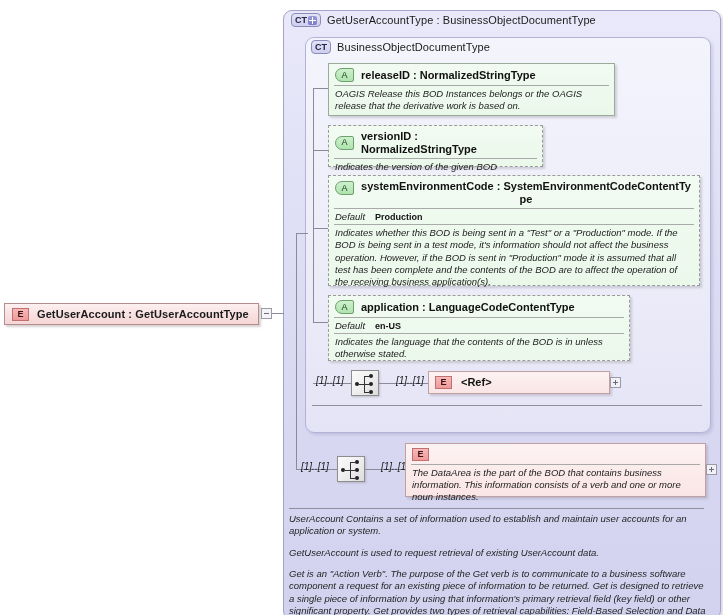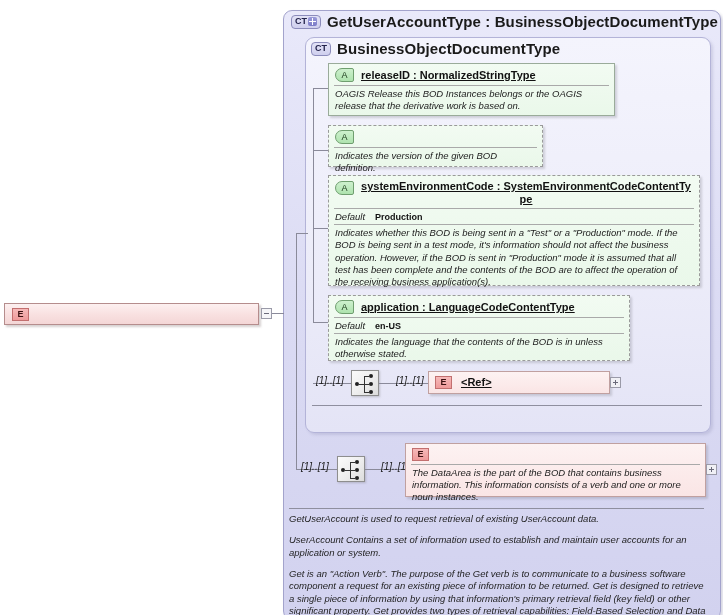--- a/index.html
+++ b/index.html
@@ -125,21 +125,21 @@
     border-radius: 9px;
     background: linear-gradient(to bottom, #f4f4fd 0%, #ececf9 60%, #e4e4f6 100%);
     box-shadow: 2px 2px 3px rgba(120,120,160,0.22);
   }
   .ct-head {
     position: absolute;
     display: flex; align-items: center; gap: 6px;
     white-space: nowrap;
   }
   .ct-head .ttl {
-    font-size: 15px; font-weight: bold; color: #1a1a1a; letter-spacing: 0.1px;
+    font-size: 11px; font-weight: normal; color: #1a1a1a; letter-spacing: 0.1px;
   }
 
   
   .card {
     position: absolute;
     box-sizing: border-box;
     box-shadow: 2px 2px 2px rgba(120,120,130,0.28);
   }
   .card.attr {
     background: linear-gradient(to bottom,#f2fbf2 0%, #eaf8ea 100%);
@@ -149,21 +149,21 @@
   .card.elem {
     background: linear-gradient(to bottom,#fdf2f2 0%, #fae5e5 100%);
     border: 1px solid #c0a0a0;
   }
   .card-title {
     display: flex; align-items: center; gap: 7px;
     padding: 4px 6px 3px 6px;
     font-size: 11px; font-weight: bold; color: #111;
     line-height: 1.15;
   }
-  .card-title .t { white-space: normal; text-decoration: underline; }
+  .card-title .t { white-space: normal; }
   .card-sep { height: 1px; background: #a9a9a9; margin: 0 5px; }
   .card-default {
     display: flex; gap: 10px; align-items: baseline;
     padding: 2px 2px 2px 6px;
     font-size: 9.5px;
   }
   .card-default .lbl { font-style: italic; color: #222; }
   .card-default .val { font-weight: bold; color: #111; font-size: 9px; }
   .card-doc {
     padding: 2px 7px 14px 6px;
@@ -229,20 +229,21 @@
 
   <div class="ct-head" style="left:311px; top:32px;">
     <span class="ico-ct">
       <span>CT</span>
     </span>
     <span class="ttl">BusinessObjectDocumentType</span>
   </div>
 
   <div class="elem-box" style="left:4px; top:295px; width:255px; height:22px; padding-left:7px; gap:8px;">
     <span class="ico-e">E</span>
+    <span class="ttl">GetUserAccount : GetUserAccountType</span>
   </div>
   <div class="collapser" style="left:261px; top:300px;"></div>
 
   <div class="line-h" style="left:272px; top:305px; width:12px;"></div>
 
   <div class="line-v" style="left:313px; top:80px; height:234px;"></div>
   <div class="line-h" style="left:313px; top:80px; width:18px;"></div>
   <div class="line-h" style="left:313px; top:142px; width:18px;"></div>
   <div class="line-h" style="left:313px; top:220px; width:18px;"></div>
   <div class="line-h" style="left:313px; top:314px; width:18px;"></div>
@@ -252,20 +253,21 @@
       <span class="ico-a">A</span>
       <span class="t">releaseID : NormalizedStringType</span>
     </div>
     <div class="card-sep"></div>
     <div class="card-doc">OAGIS Release this BOD Instances belongs or the OAGIS release that the derivative work is based on.</div>
   </div>
 
   <div class="card attr opt" style="left:328px; top:117px; width:215px; height:42px;">
     <div class="card-title">
       <span class="ico-a">A</span>
+      <span class="t">versionID : NormalizedStringType</span>
     </div>
     <div class="card-sep"></div>
     <div class="card-doc">Indicates the version of the given BOD definition.</div>
   </div>
 
   <div class="card attr opt" style="left:328px; top:167px; width:372px; height:111px;">
     <div class="card-title" style="align-items:flex-start;">
       <span class="ico-a" style="margin-top:1px;">A</span>
       <span class="t" style="display:block; width:330px; text-align:center; word-break:break-all;">systemEnvironmentCode : SystemEnvironmentCodeContentType</span>
     </div>
@@ -347,18 +349,18 @@
       <span class="ico-e">E</span>
     </div>
     <div class="card-sep"></div>
     <div class="card-doc">The DataArea is the part of the BOD that contains business information. This information consists of a verb and one or more noun instances.</div>
   </div>
   <div class="expander" style="left:706px; top:456px;"></div>
 
   <div class="doc-sep" style="left:289px; top:500px; width:415px;"></div>
 
   <div class="doc-block" style="left:289px; top:505px; width:417px;">
+    <p class="doc-p">UserAccount  Contains a set of information used to establish and maintain user accounts for an application or system.</p>
     <p class="doc-p">GetUserAccount is used to request retrieval of existing UserAccount data.</p>
-    <p class="doc-p">UserAccount  Contains a set of information used to establish and maintain user accounts for an application or system.</p>
     <p class="doc-p">Get is an "Action Verb". The purpose of the Get verb is to communicate to a business software component a request for an existing piece of information to be returned. Get is designed to retrieve a single piece of information by using that information's primary retrieval field (key field) or other significant property. Get provides two types of retrieval capabilities: Field-Based Selection and Data Type Selection.</p>
   </div>
 
 </div>
 
 </body></html>

